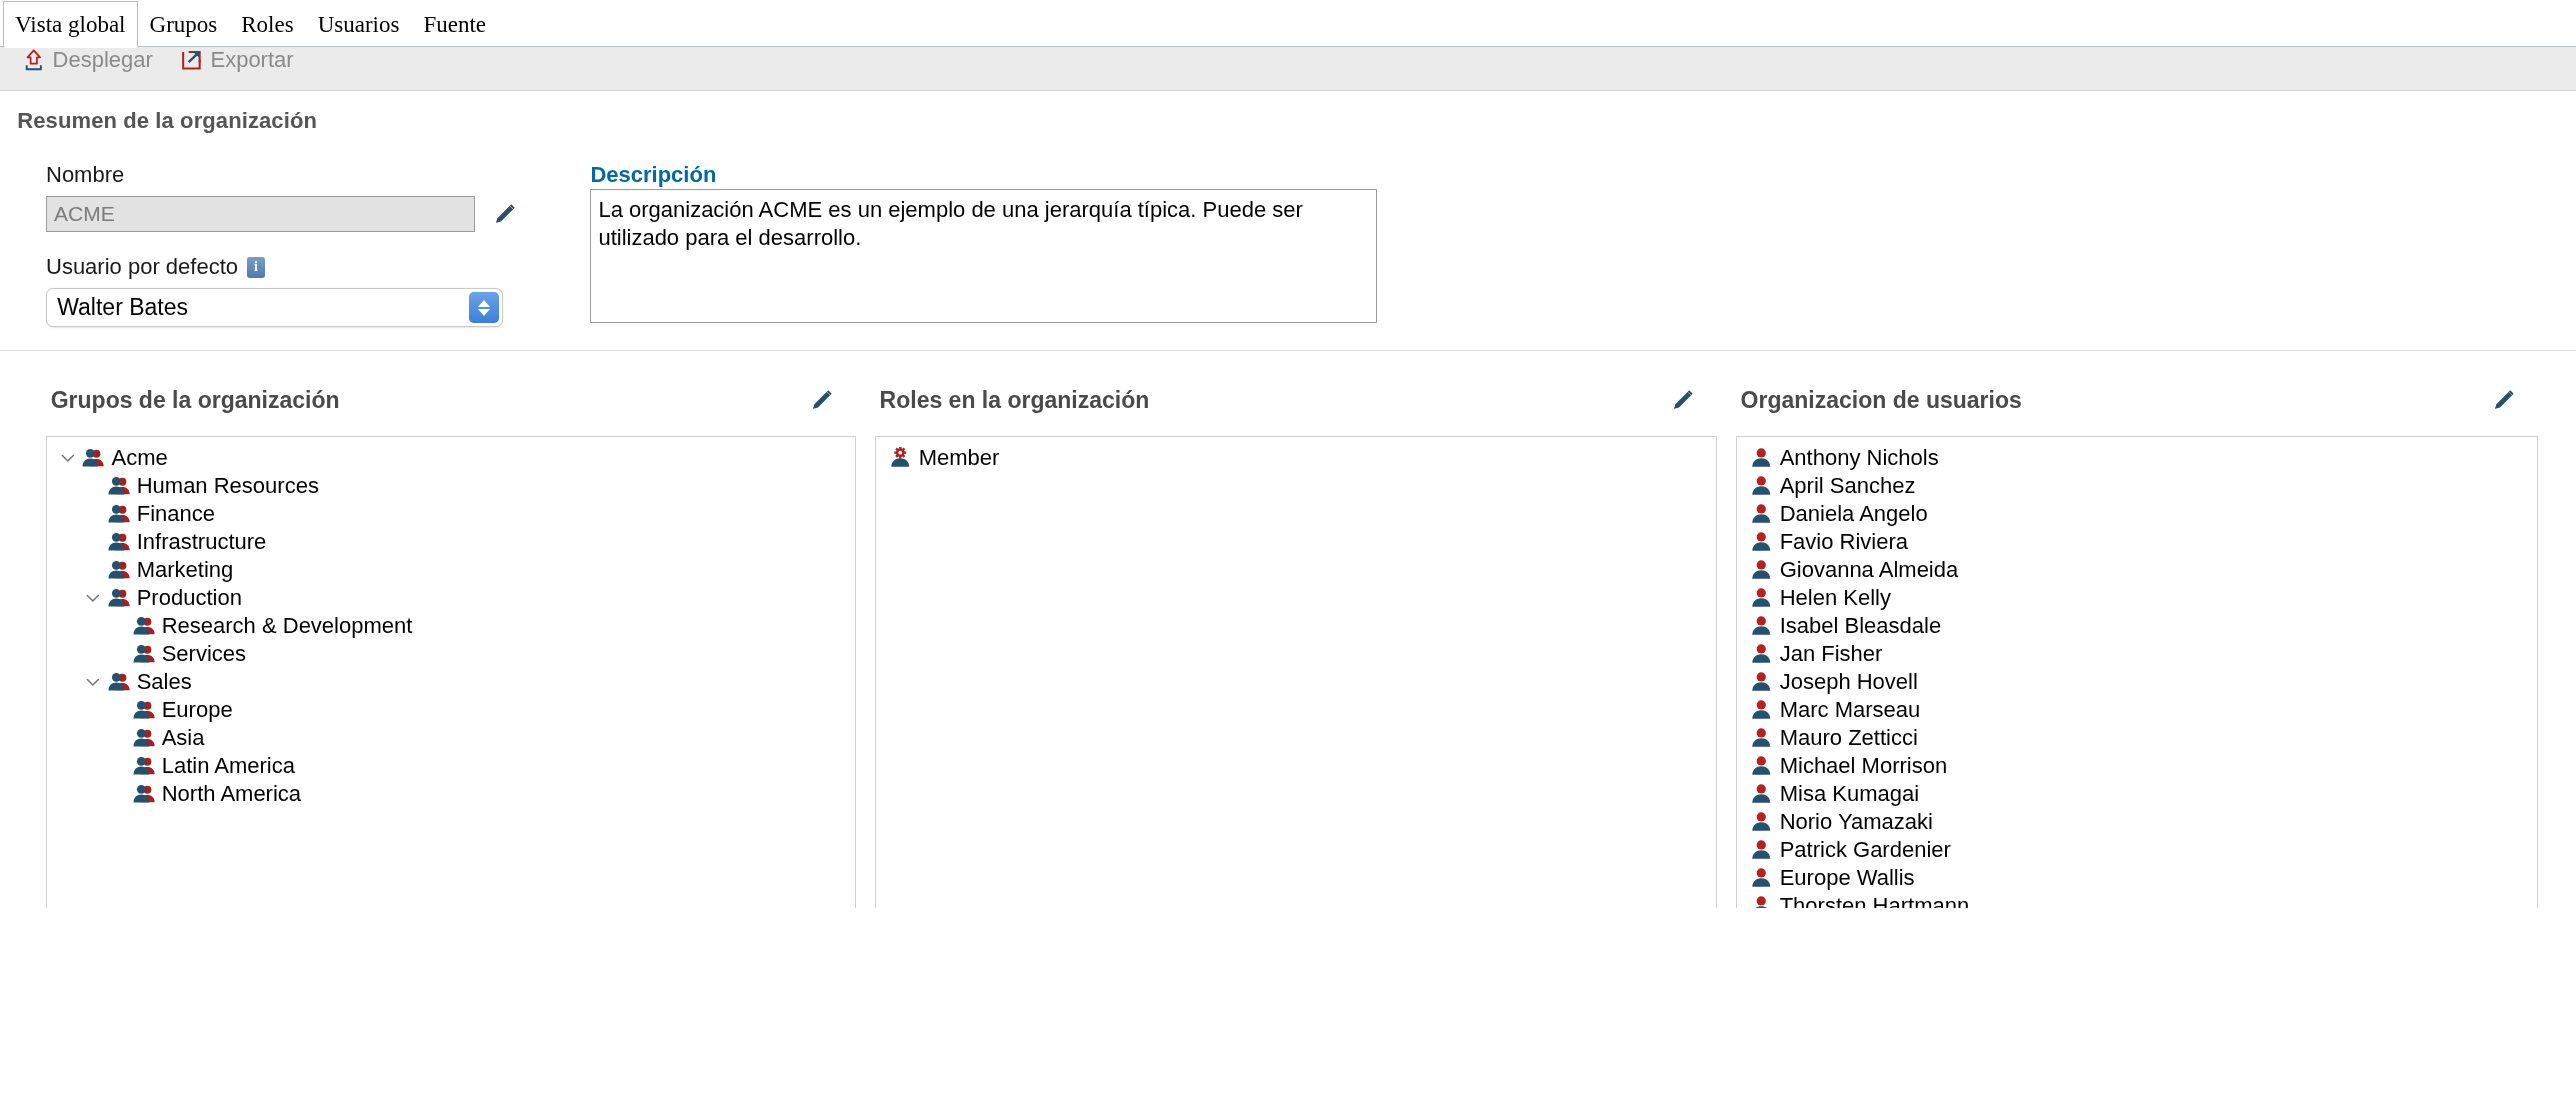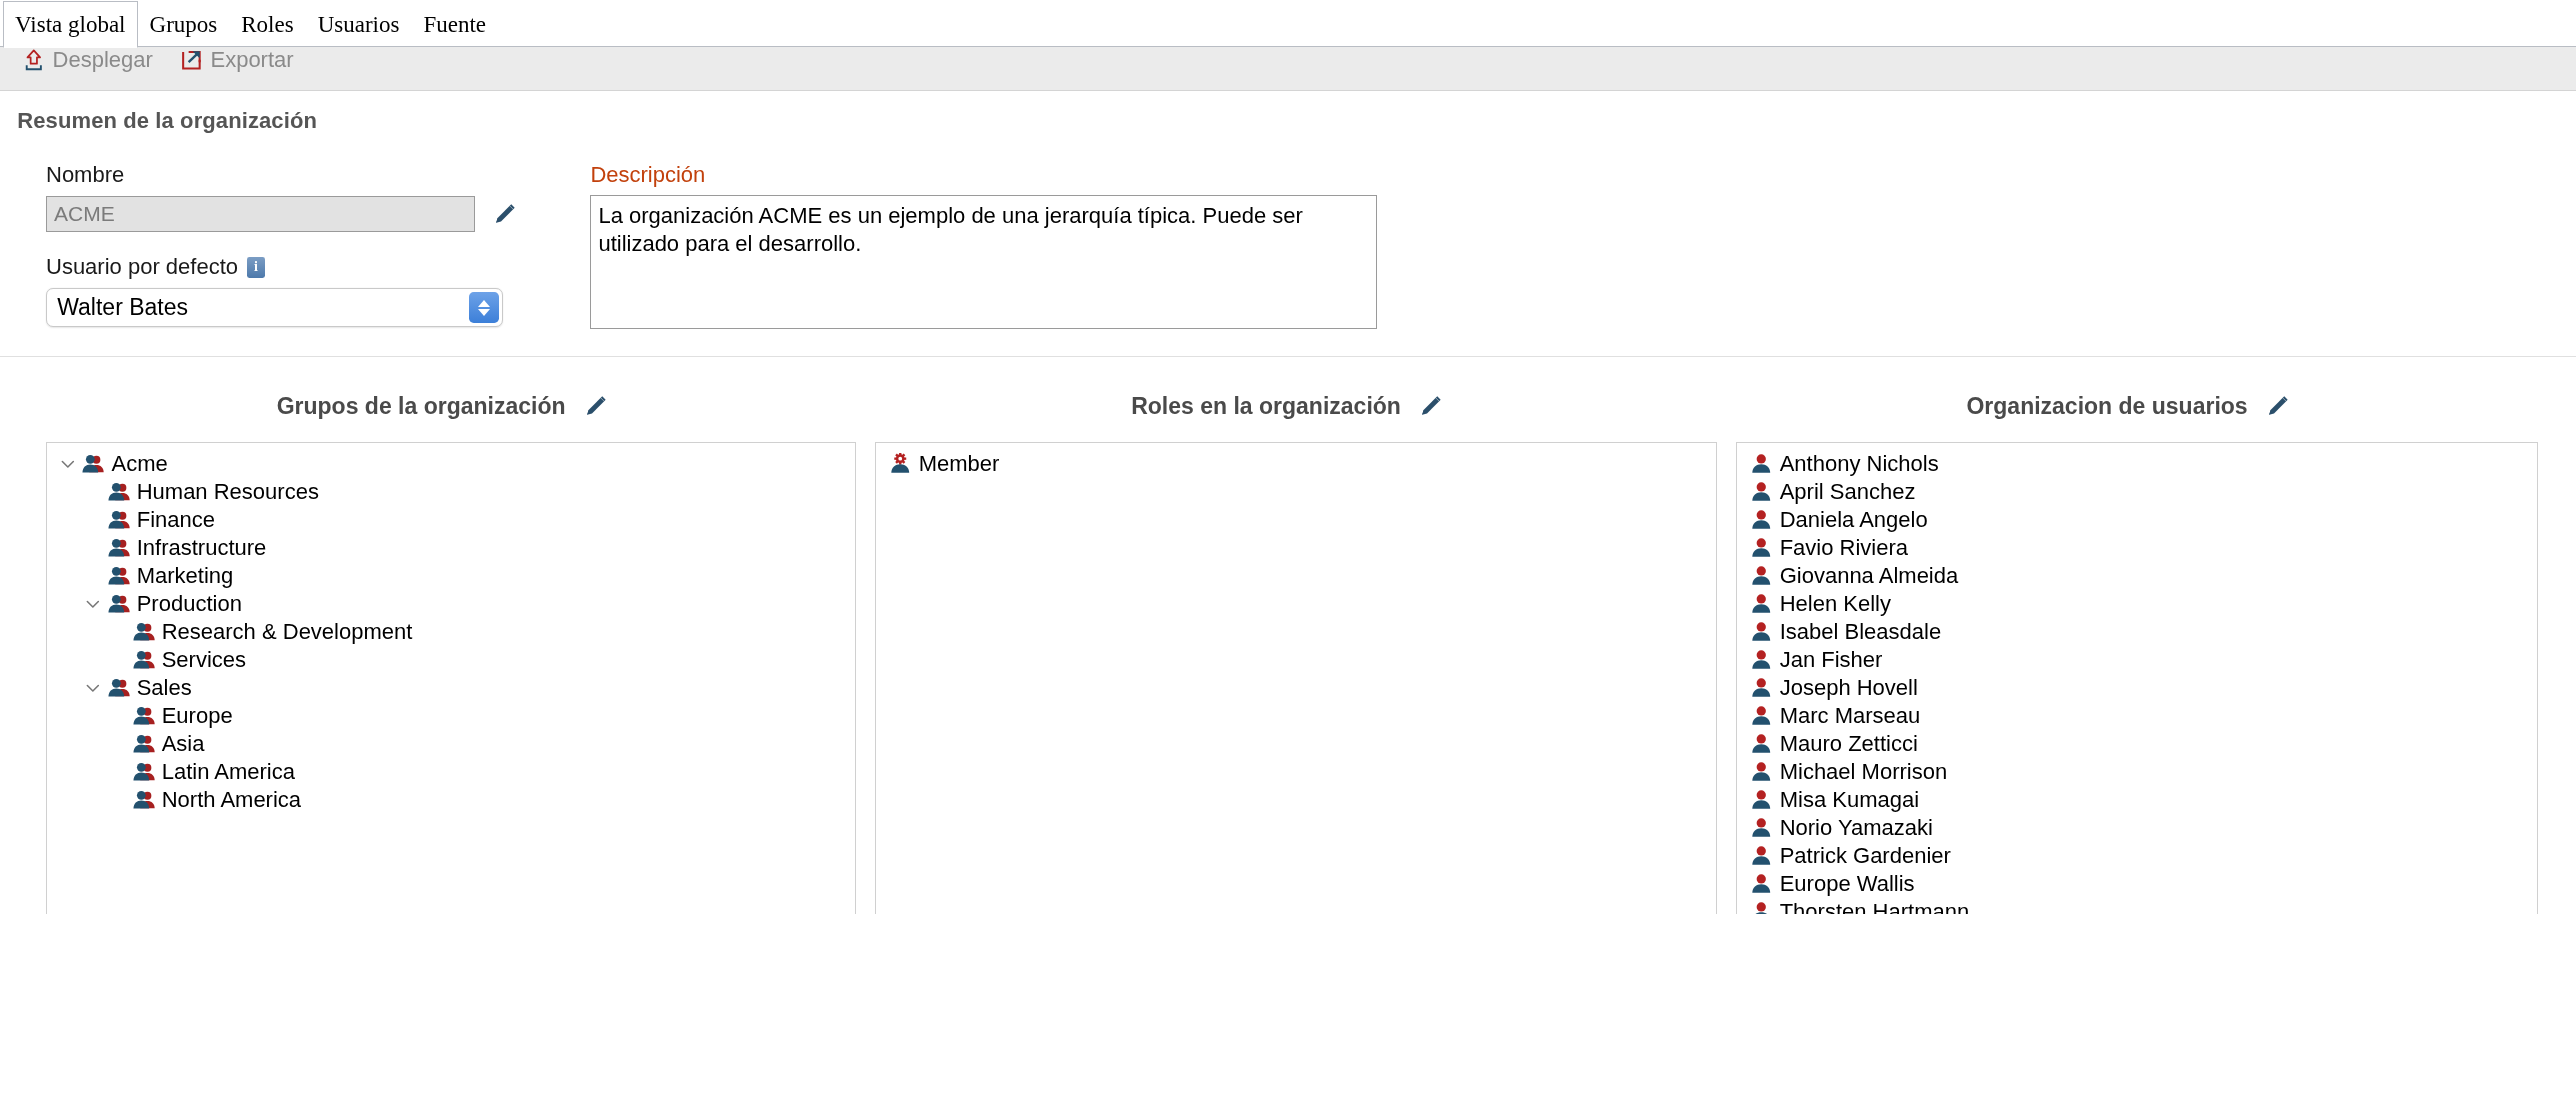--- a/index.html
+++ b/index.html
@@ -166,22 +166,23 @@
     width: 0; height: 0;
     border-left: 6.3px solid transparent;
     border-right: 6.3px solid transparent;
   }
   .chev-up { border-bottom: 7px solid #ffffff; }
   .chev-dn { border-top: 7px solid #ffffff; }
 
   .form-right { margin-left: 9.4px; }
   .desc-label {
     font-size: 22px;
-    color: #c2410c;
-    margin-bottom: 7px;
+    color: #0369a1;
+    margin-bottom: 1px;
+    font-weight: bold;
   }
   .desc-box {
     width: 787px;
     height: 134px;
     box-sizing: border-box;
     border: 0.8px solid #9a9a9a;
     background: #ffffff;
     font-family: "Liberation Sans", sans-serif;
     font-size: 22px;
     line-height: 1.28;
@@ -207,21 +208,21 @@
     box-sizing: border-box;
   }
   .panel { position: relative; }
   .panel.groups { width: 810px; }
   .panel.roles  { width: 861px; }
   .panel.users  { width: 821px; }
 
   .panel-head {
     display: flex;
     align-items: center;
-    justify-content: center;
+    justify-content: space-between;
     padding: 33px 19px 20.5px 4.7px;
   }
   .panel-title {
     font-size: 23px;
     font-weight: bold;
     color: #4a4a4a;
   }
   .panel-body {
     border: 0.8px solid #d0d0d0;
     border-bottom: none;

